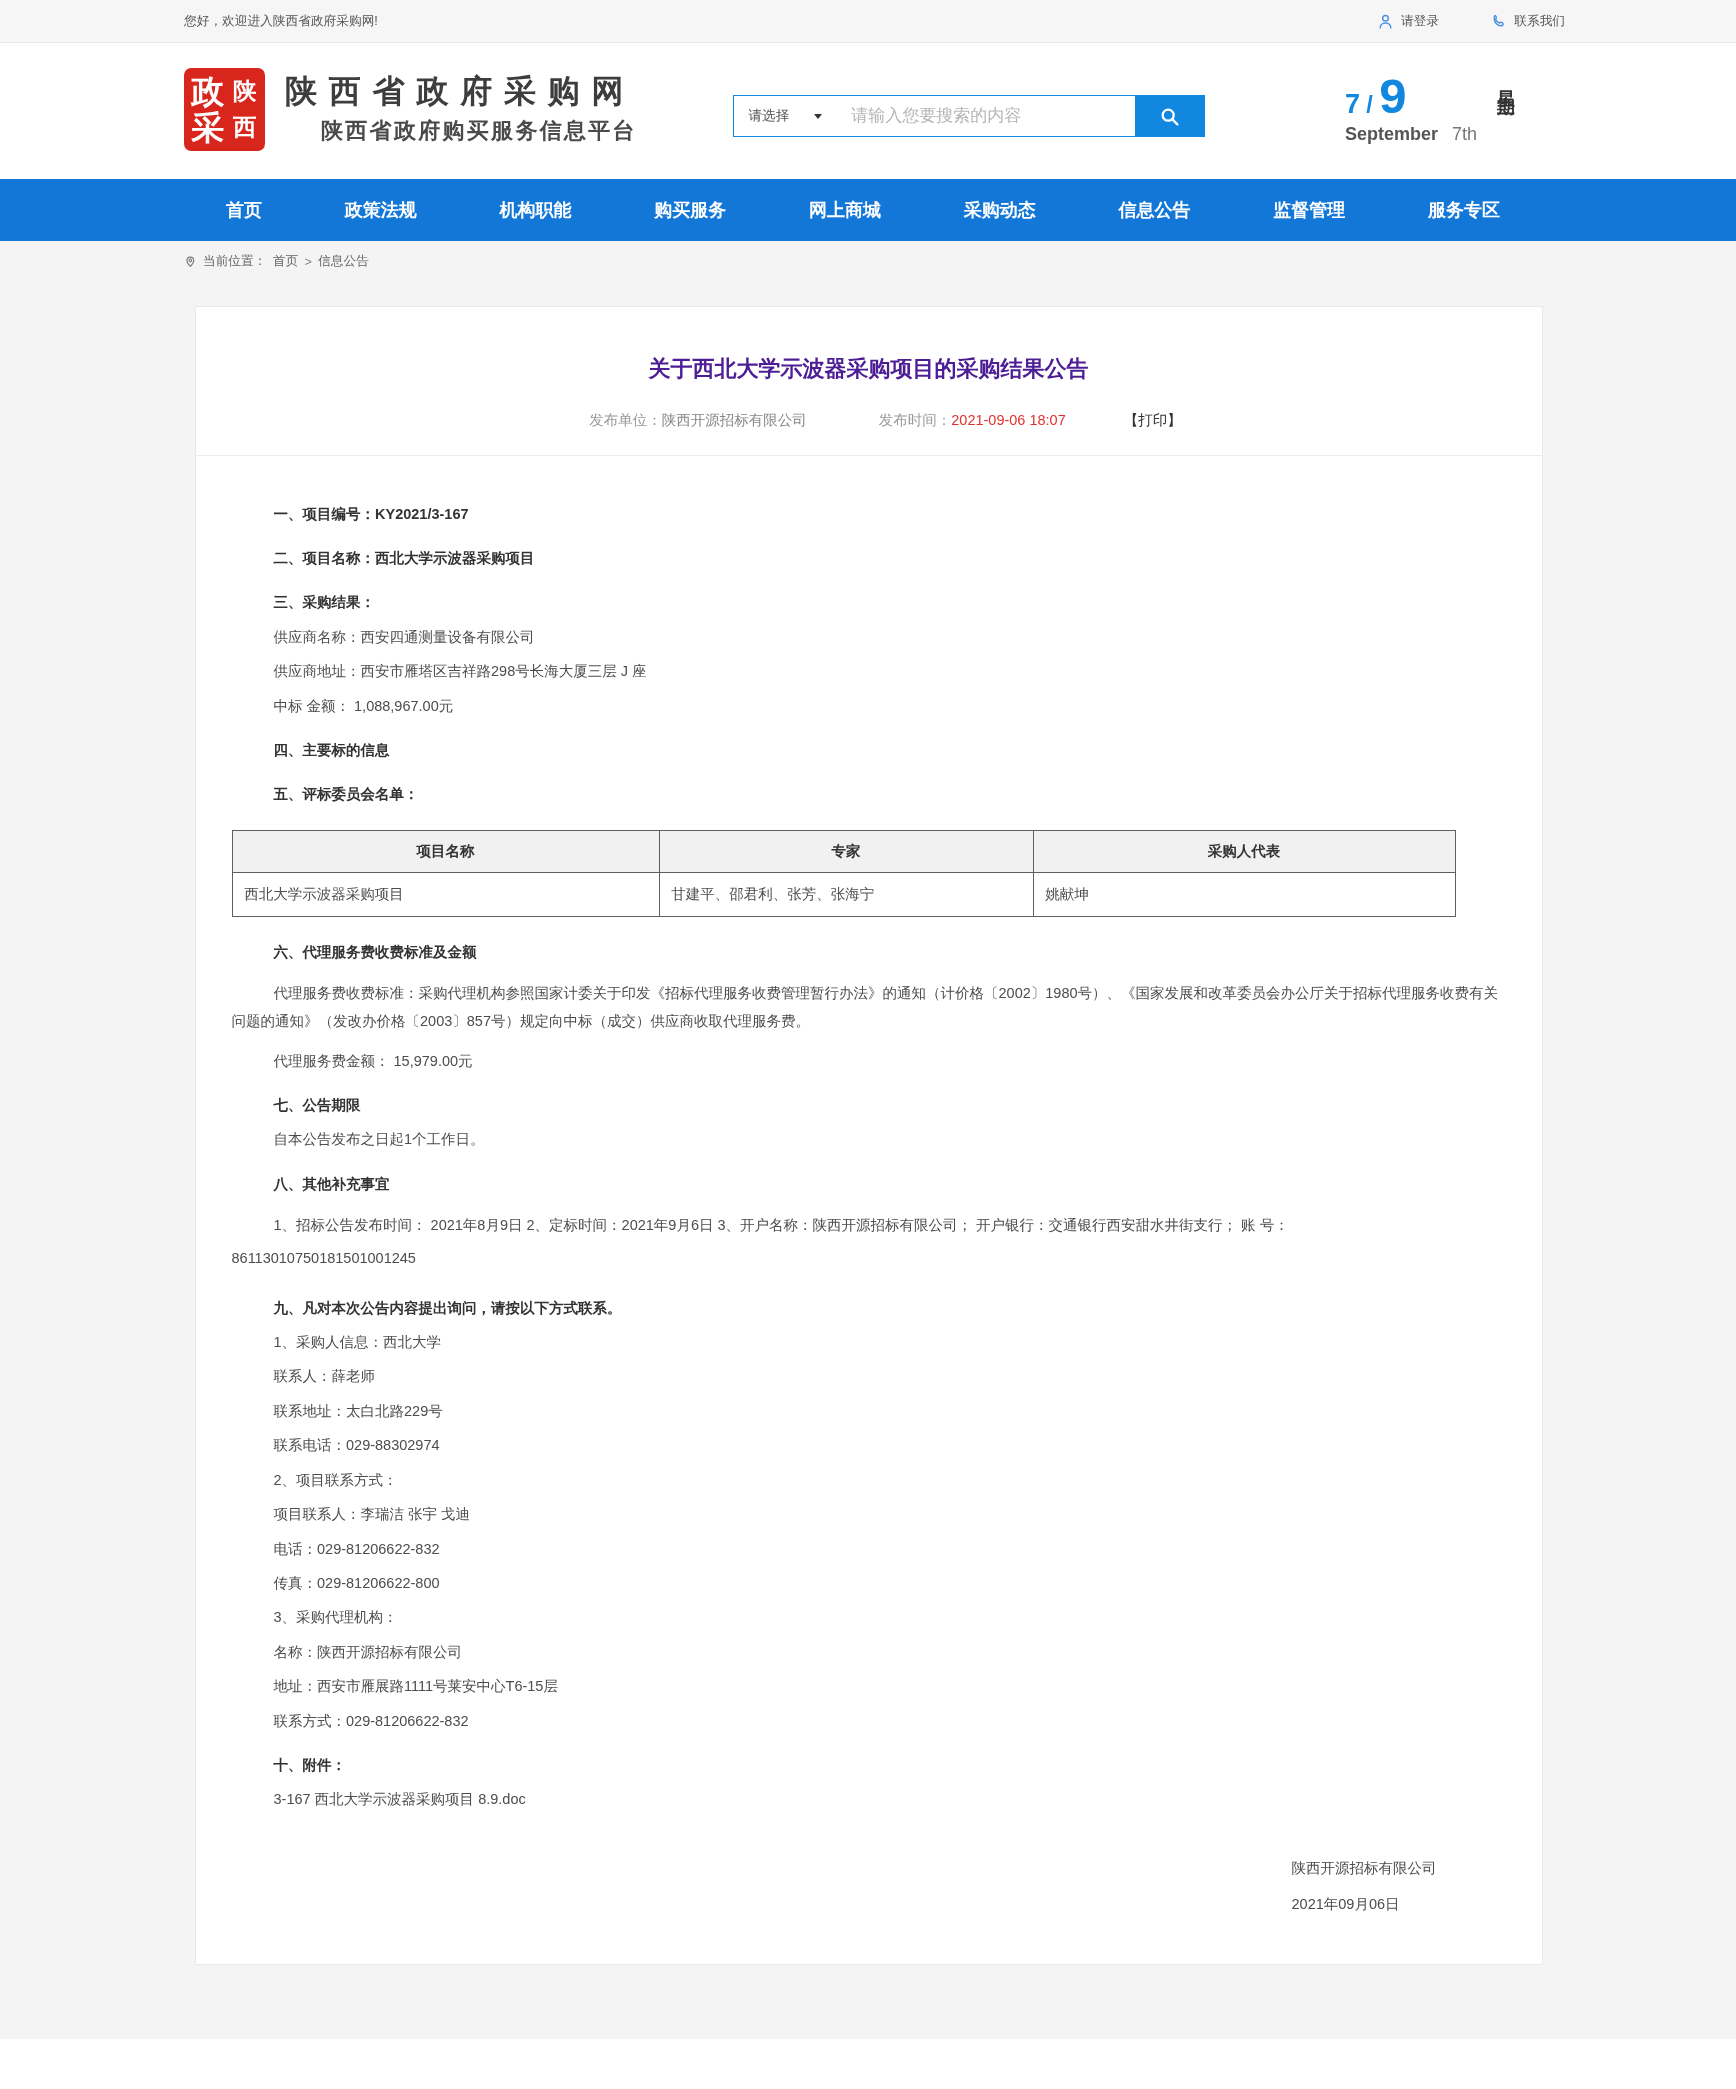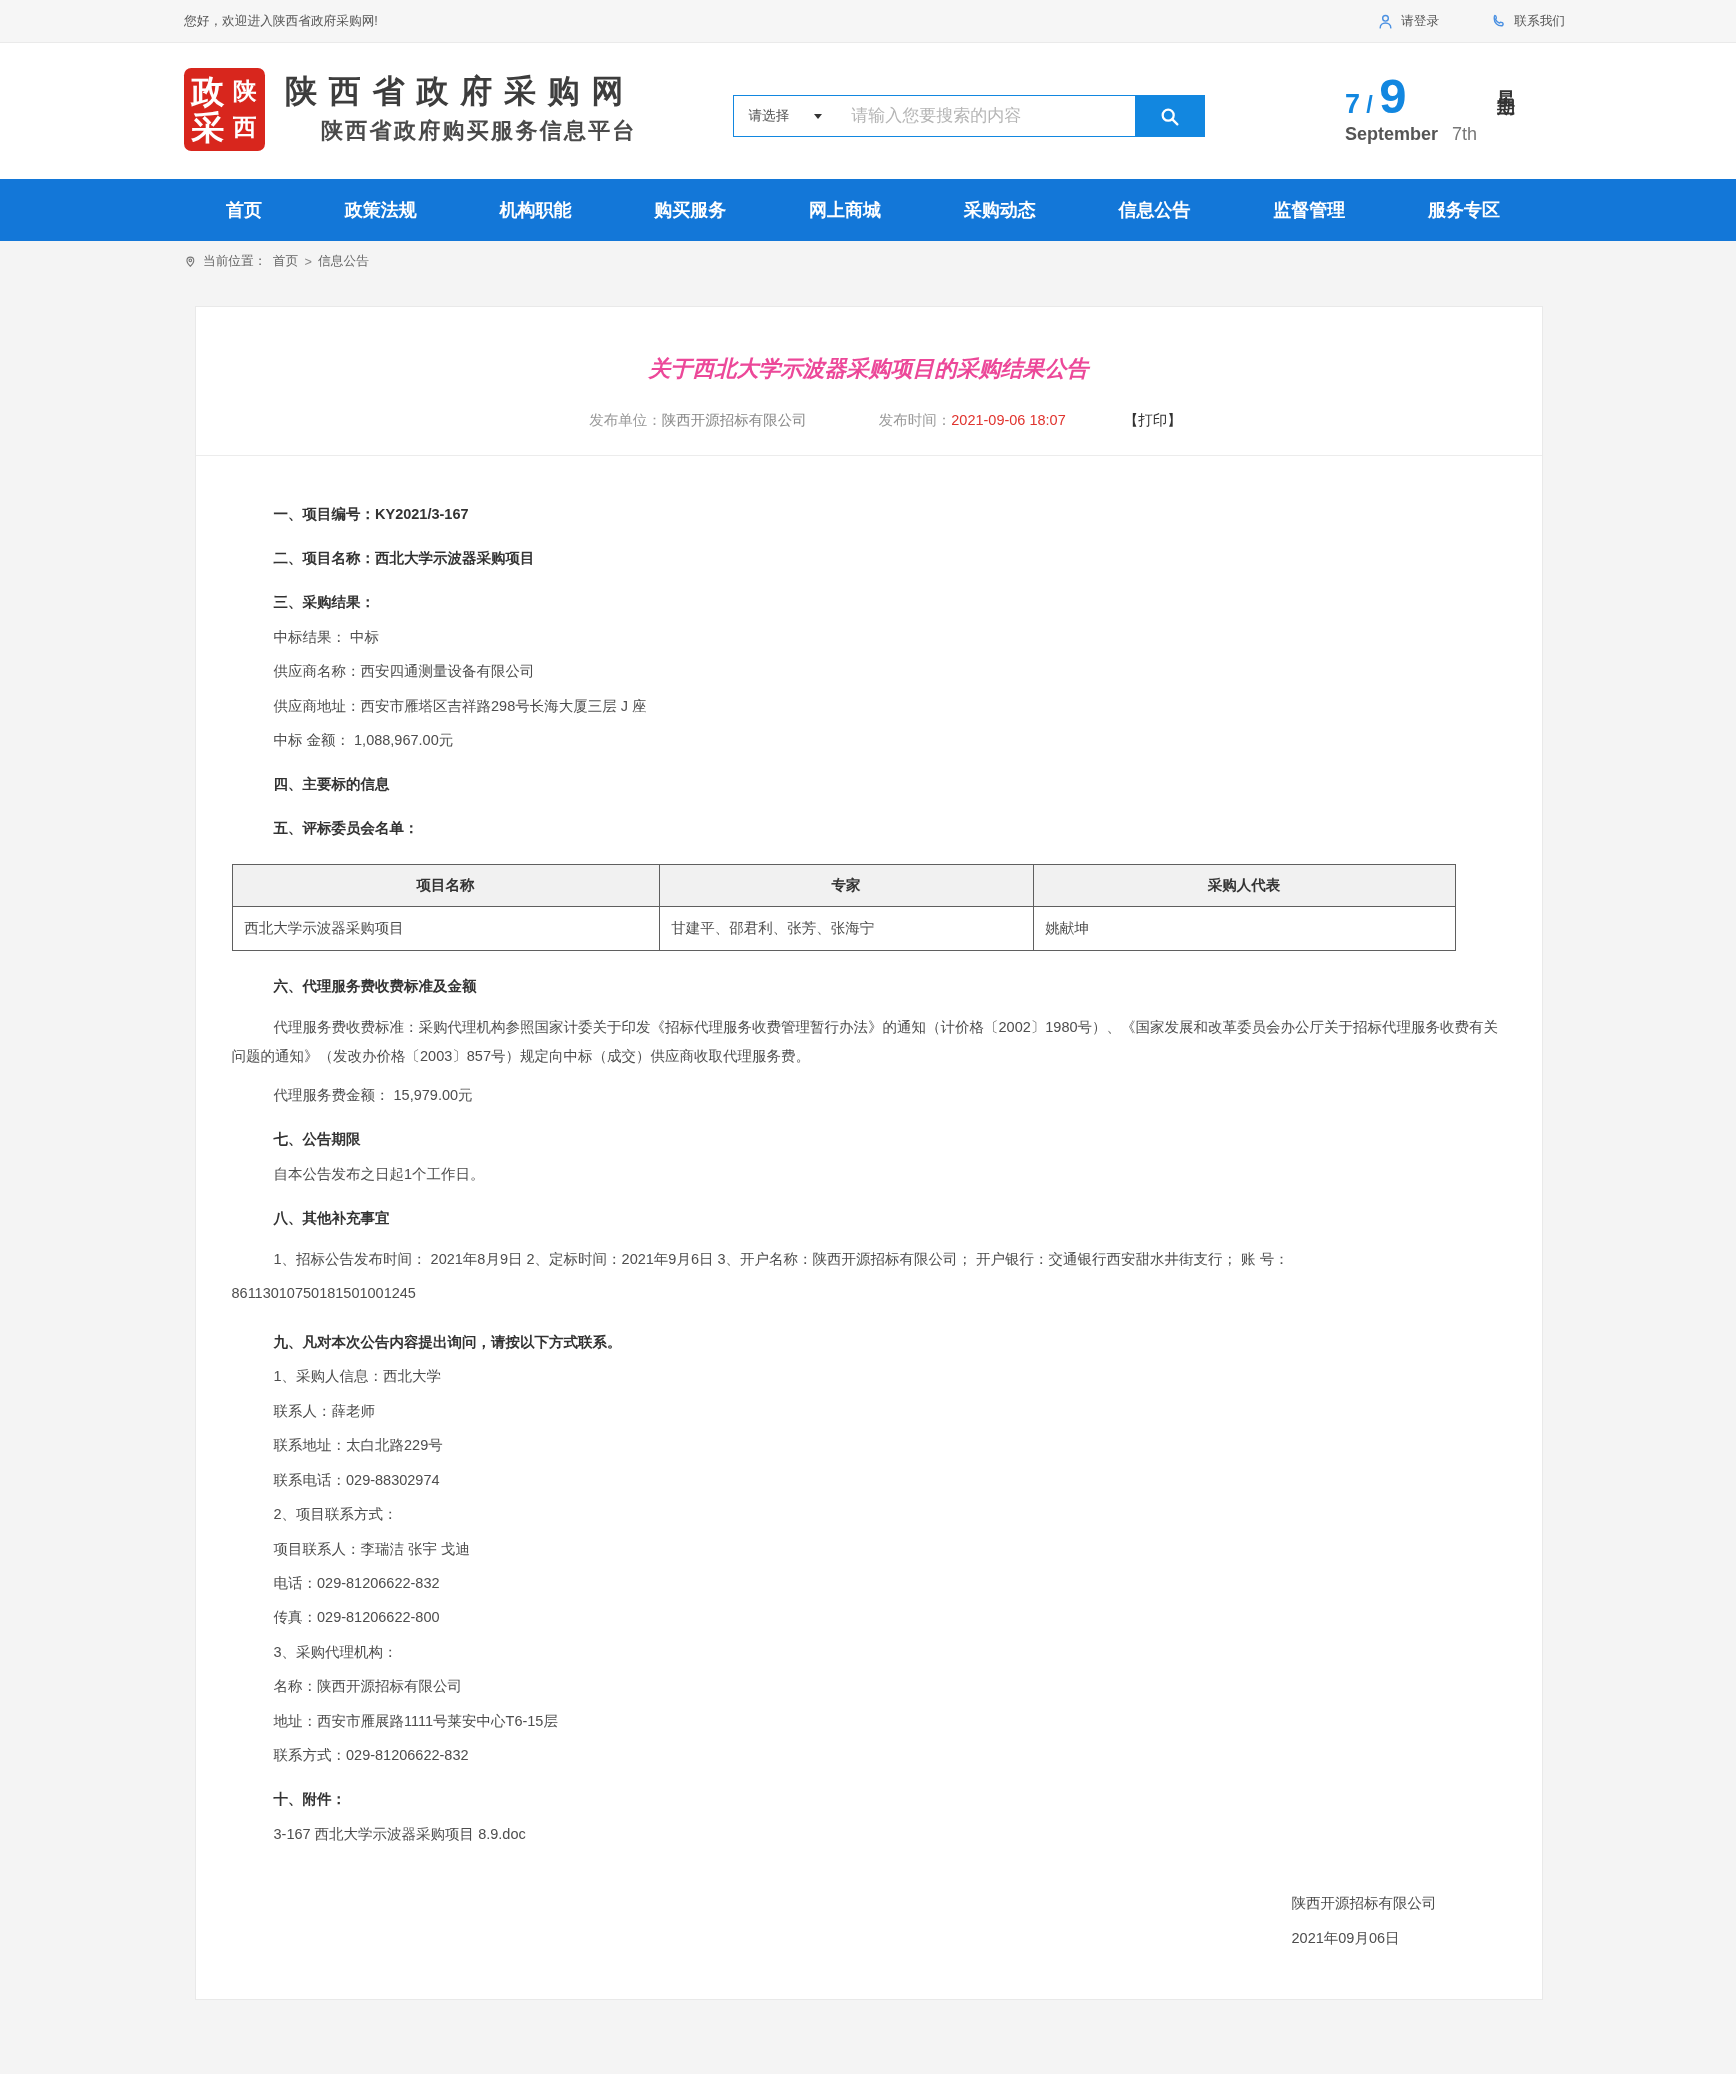--- a/index.html
+++ b/index.html
@@ -51,21 +51,21 @@
   .nav-item { color:#fff; font-size:18px; font-weight:bold; }
 
   
   .content-bg { background:#f4f4f4; overflow:hidden; padding-bottom:74px; }
   .breadcrumb-bar { height:41px; display:flex; align-items:center; }
   .breadcrumb { margin-left:184px; display:flex; align-items:center; gap:6.3px; font-size:12.7px; color:#666; }
   .breadcrumb .sep { color:#888; }
 
   
   .card { width:1348px; margin:23.5px auto 0; background:#fff; border:0.9px solid #e9e9e9; padding-bottom:33px; }
-  .page-title { margin:47px 0 0; text-align:center; font-size:22px; font-weight:bold; color:#ec4899;font-style:italic; }
+  .page-title { margin:47px 0 0; text-align:center; font-size:22px; font-weight:bold; color:#4c1d95; }
   .meta { margin-top:27px; text-align:center; font-size:14.5px; color:#999; }
   .meta .grp { margin:0 34px; }
   .meta .pub-val { color:#888; }
   .meta .time-val { color:#e0332e; }
   .meta .print { color:#333; margin-left:20px; cursor:pointer; }
   .divider { margin-top:25px; border-bottom:0.9px solid #ececec; }
 
   .article-body { padding:23.5px 36px 0; font-size:14.5px; color:#4d4d4d; }
   .line { line-height:1.25; margin:0; }
   .line.p    { margin:16.3px 0 0 42px; }
@@ -204,21 +204,20 @@
 
     <div class="divider"></div>
 
     <div class="article-body">
 
       <div>
 
       <p class="line h">一、项目编号：KY2021/3-167</p>
           <p class="line h">二、项目名称：西北大学示波器采购项目</p>
           <p class="line h">三、采购结果：</p>
-          <p class="line p">中标结果： 中标</p>
           <p class="line p">供应商名称：西安四通测量设备有限公司</p>
           <p class="line p">供应商地址：西安市雁塔区吉祥路298号长海大厦三层 J 座</p>
           <p class="line p">中标 金额： 1,088,967.00元</p>
           <p class="line h">四、主要标的信息</p>
           <p class="line h">五、评标委员会名单：</p>
         </div>
 
       <table class="committee-table">
         <colgroup>
             <col class="col-1">

